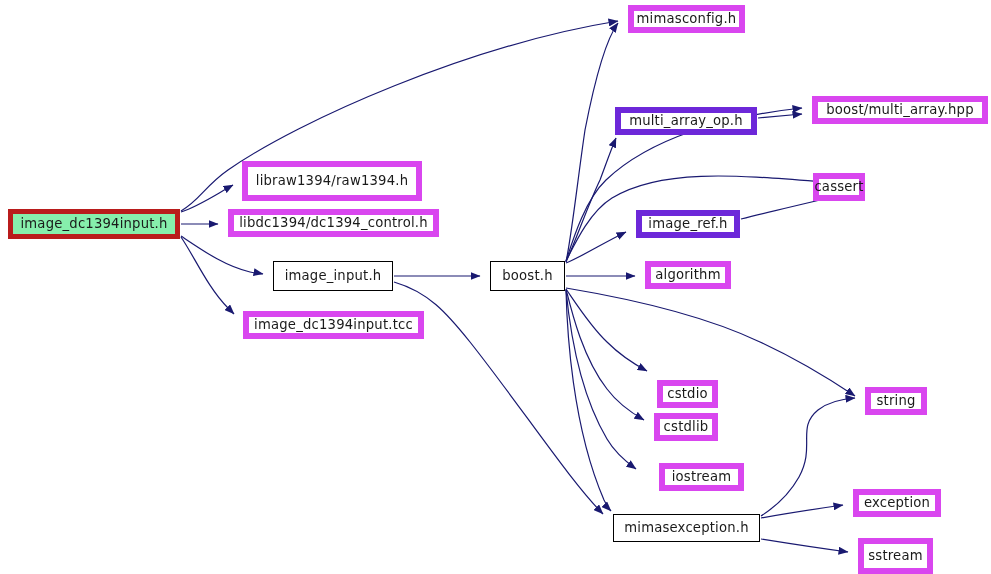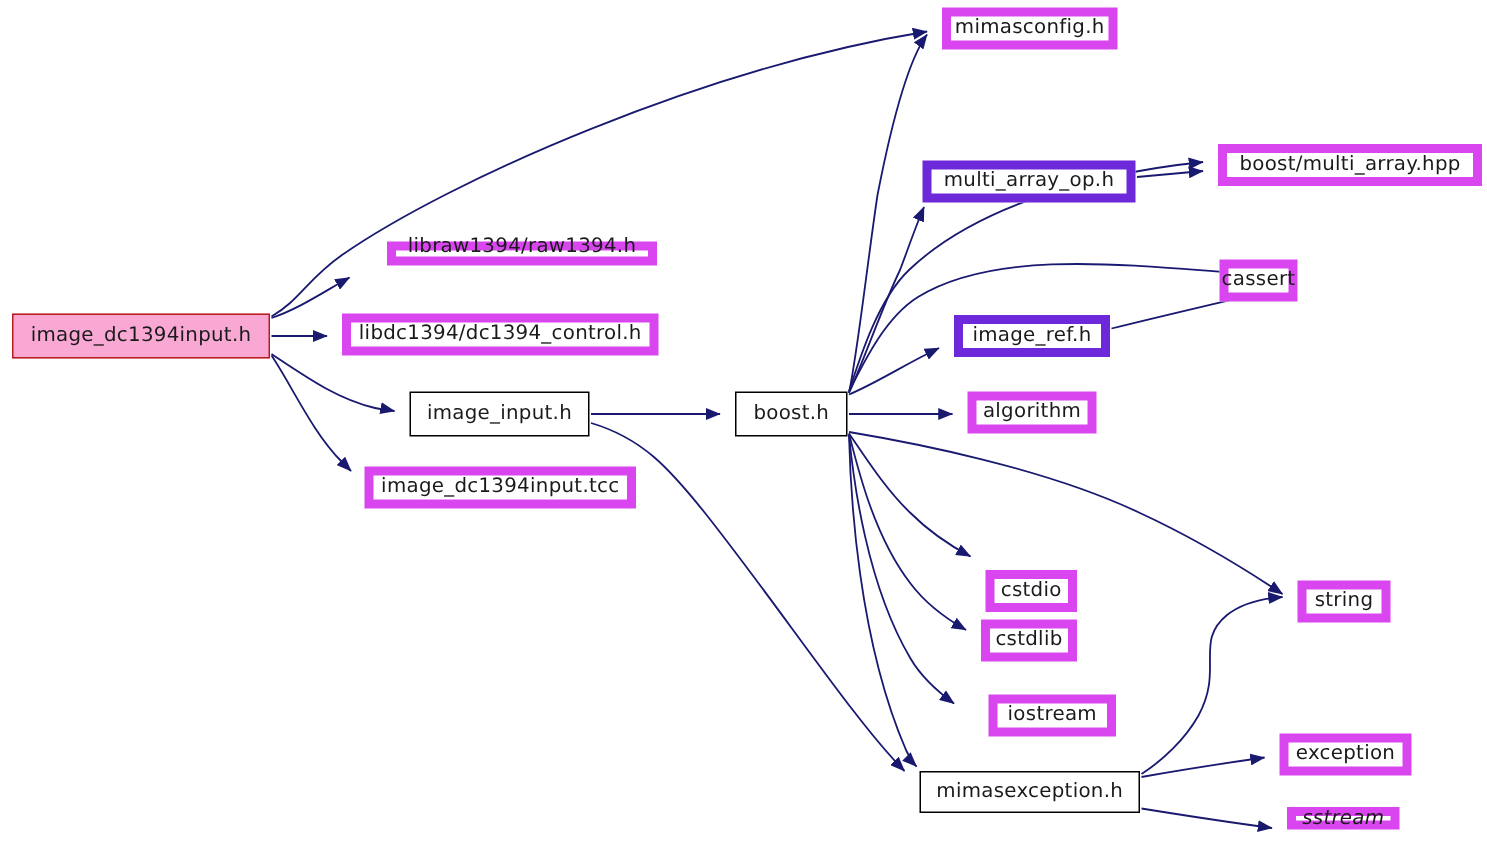--- a/index.html
+++ b/index.html
@@ -35,21 +35,21 @@
     border: 6px solid #d946ef;
     color: #1a1a1a;
     font-size: 13.2px;
     line-height: 1;
     letter-spacing: 0.2px;
     white-space: nowrap;
     z-index: 2;
   }
   .node.solid   { border: 1px solid #000000; }
   .node.red     { border: 6px solid #6d28d9; text-align: right; }
-  .node.current { border: 1px solid #b91c1c; background: #f9a8d4; }
+  .node.current { border: 5px solid #b91c1c; background: #86efac; }
   .node-label {
     display: block;
     padding: 0 2px;
   }
 </style>
 </head>
 <body>
 
 <div id="graph">
 
@@ -106,21 +106,21 @@
       <path d="M761,518 C789,513 815,509 843,505"></path>
 
       <path d="M761,539 C792,544 818,548 848,552"></path>
     </g>
   </svg>
 
   <div class="node current" style="left:8px; top:209px; width:172px; height:30px;">
     <span class="node-label">image_dc1394input.h</span>
   </div>
 
-  <div class="node" style="left:258px; top:161px; width:180px; height:16px;align-items:flex-end;">
+  <div class="node" style="left:242px; top:161px; width:180px; height:40px;">
     <span class="node-label">libraw1394/raw1394.h</span>
   </div>
 
   <div class="node" style="left:228px; top:209px; width:211px; height:28px;">
     <span class="node-label">libdc1394/dc1394_control.h</span>
   </div>
 
   <div class="node solid" style="left:273px; top:261px; width:120px; height:30px;">
     <span class="node-label">image_input.h</span>
   </div>
@@ -174,17 +174,17 @@
   </div>
 
   <div class="node solid" style="left:613px; top:514px; width:147px; height:28px;text-align:right;">
     <span class="node-label">mimasexception.h</span>
   </div>
 
   <div class="node" style="left:853px; top:489px; width:88px; height:28px;">
     <span class="node-label">exception</span>
   </div>
 
-  <div class="node" style="left:858px; top:538px; width:75px; height:15px;font-style:italic;">
+  <div class="node" style="left:858px; top:538px; width:75px; height:36px;">
     <span class="node-label">sstream</span>
   </div>
 
 </div>
 
 </body></html>

